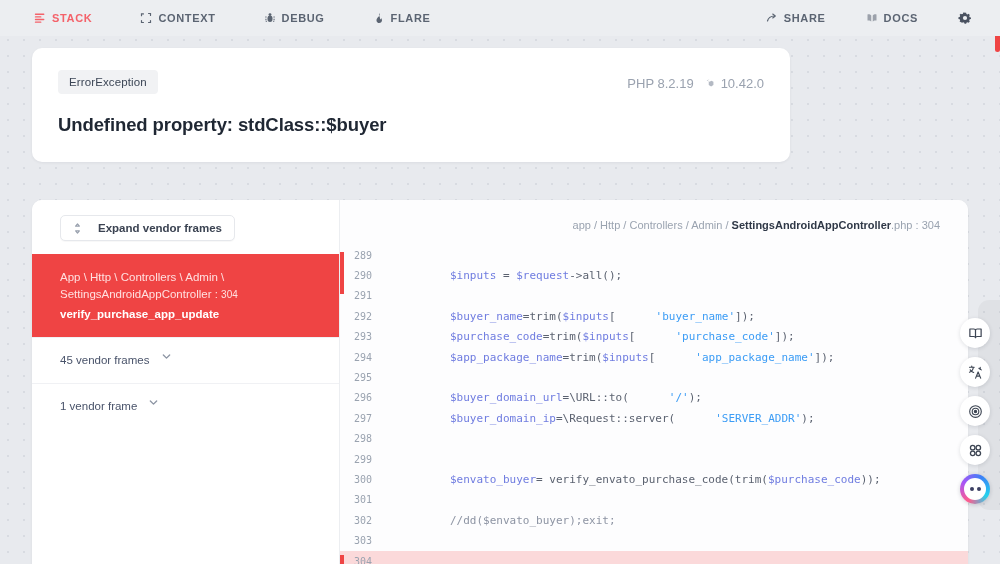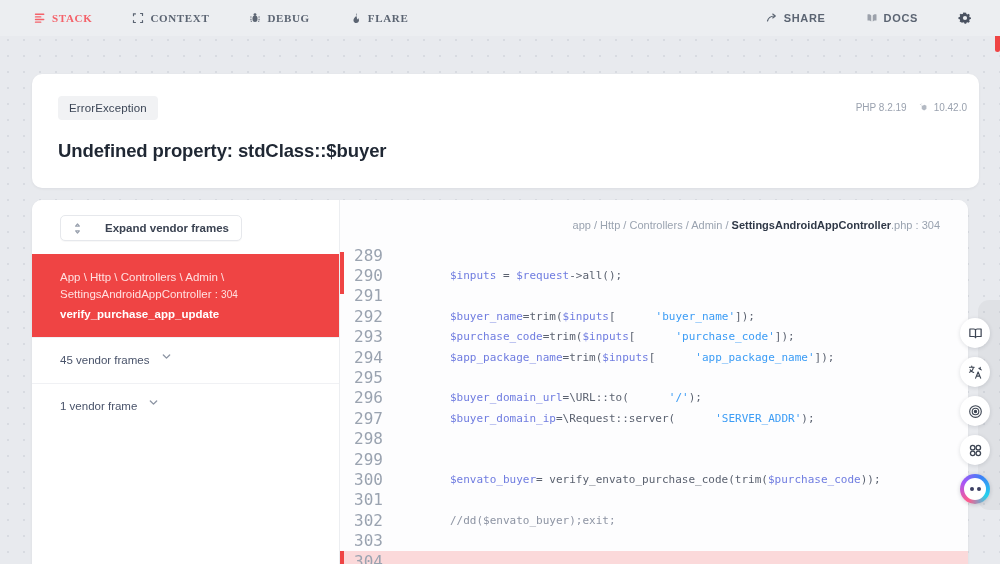--- a/index.html
+++ b/index.html
@@ -20,21 +20,21 @@
   .topnav {
     height: 36px;
     display: flex;
     align-items: center;
     padding: 0 18px;
     background: #eceef1;
     position: relative;
     z-index: 5;
   }
   .nav-group { display: flex; align-items: center; }
-  .nav-left { gap: 8px; font-family: Liberation Serif, serif; }
+  .nav-left { gap: 16px; }
   .nav-right { margin-left: auto; gap: 8px; }
   .navitem {
     display: flex; align-items: center; gap: 6px;
     padding: 4px 16px;
     font-size: 11px;
     font-weight: 700;
     letter-spacing: .06em;
     color: #5b6472;
     cursor: pointer;
     user-select: none;
@@ -44,41 +44,41 @@
   .navitem .ic svg { width: 12px; height: 12px; display: block; }
   .gearbtn {
     padding: 4px 10px 4px 16px;
     display: flex; align-items: center; cursor: pointer; color: #4a5261;
   }
   .gearbtn svg { width: 14px; height: 14px; display: block; }
 
   
   .card {
     position: absolute;
-    left: 32px; top: 74px;
-    width: 947px;
+    left: 32px; top: 48px;
+    width: 758px;
     background: #fff;
     border-radius: 10px;
     box-shadow: 0 1px 3px rgba(15,23,42,.06);
-    padding: 22px 12px 26px 26px;
+    padding: 22px 26px 26px 26px;
   }
   .card-top { display: flex; align-items: flex-start; }
   .exc-badge {
     display: inline-block;
     background: #f1f2f4;
     color: #3c4656;
     font-size: 11.5px;
     padding: 6px 11px;
     border-radius: 4px;
     letter-spacing: .01em;
   }
   .meta {
     margin-left: auto;
     display: flex; align-items: center; gap: 12px;
-    font-size: 10px; color: #9aa2af;
+    font-size: 13px; color: #9aa2af;
     padding-top: 6px;
   }
   .meta .mi { display: flex; align-items: center; gap: 4px; }
   .meta svg { width: 11px; height: 11px; display:block; opacity:.75;}
   .exc-title {
     margin-top: 20px;
     font-size: 18.5px;
     font-weight: 700;
     color: #1f2733;
     letter-spacing: -.1px;
@@ -99,21 +99,21 @@
   
   .frames {
     width: 308px;
     flex: 0 0 308px;
     background: #fff;
     border-right: 1px solid #eceef1;
     overflow: hidden;
   }
   .frames-head { padding: 15px 0 13px 28px; }
   .expand-btn {
-    display: inline-flex; align-items: center; gap: 23px;
+    display: inline-flex; align-items: center; gap: 16px;
     background: #fff;
     border: 1px solid #e6e8ec;
     border-radius: 5px;
     padding: 6px 12px;
     font-size: 11.5px;
     color: #3b4352;
     font-weight: 600;
     cursor: pointer;
     box-shadow: 0 1px 1px rgba(15,23,42,.03);
   }
@@ -166,21 +166,21 @@
     font-size: 11px;
     overflow: hidden;
   }
   .cl { display: flex; height: 20.4px; align-items: center; }
   .cl.err { background: #fbd9da; }
   .cl .ln {
     width: 62px; flex: 0 0 62px;
     text-align: left;
     padding-left: 14px;
     color: #9aa3b0;
-    font-size: 16px;
+    font-size: 10px;
     position: relative;
   }
   .cl.err .ln::before {
     content:""; position:absolute; left:0; top:-1px; bottom:-1px; width:4px; background:#ef4444;
   }
   .cl .src { white-space: pre; padding-left: 48px; color: #5b6270; }
   .tok-var { color: #6f7ce0; }
   .tok-str { color: #3b9cf5; margin-left: 40px; }
   .tok-cm { color: #8d94a3; }
   .tok-p  { color: #5b6270; }

